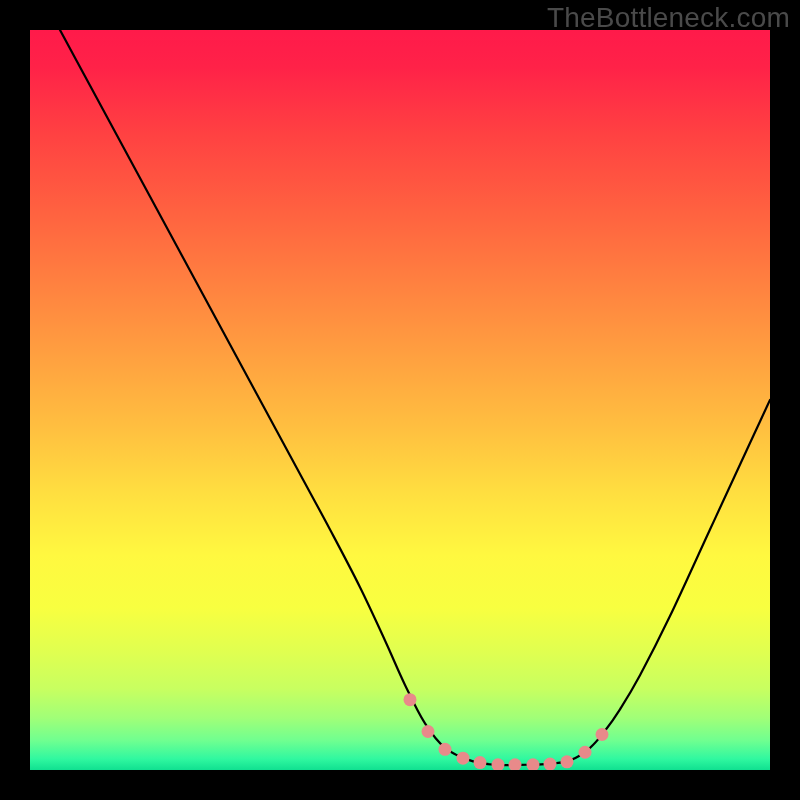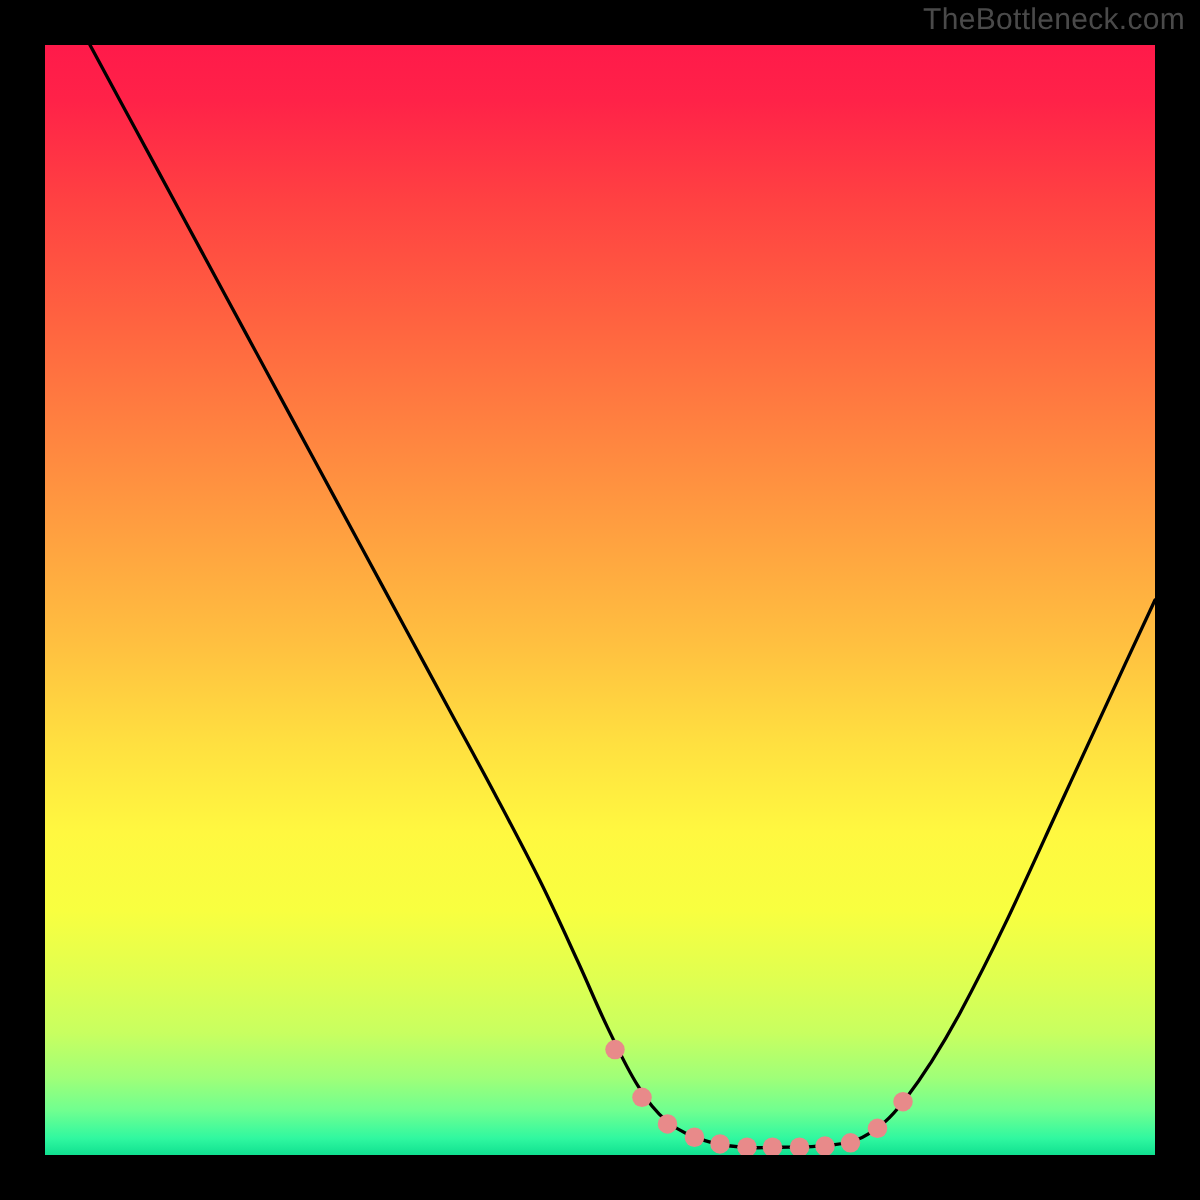--- a/index.html
+++ b/index.html
@@ -15,21 +15,21 @@
     position: relative;
     width: 800px;
     height: 800px;
     background: #000;
   }
   .watermark {
     position: absolute;
     top: 2px;
     right: 10px;
     color: #4a4a4a;
-    font-size: 20px;
+    font-size: 28px;
     font-weight: 500;
     letter-spacing: 0.2px;
     z-index: 20;
   }
   .plot-area {
     position: absolute;
     left: 30px;
     top: 30px;
     width: 740px;
     height: 740px;

